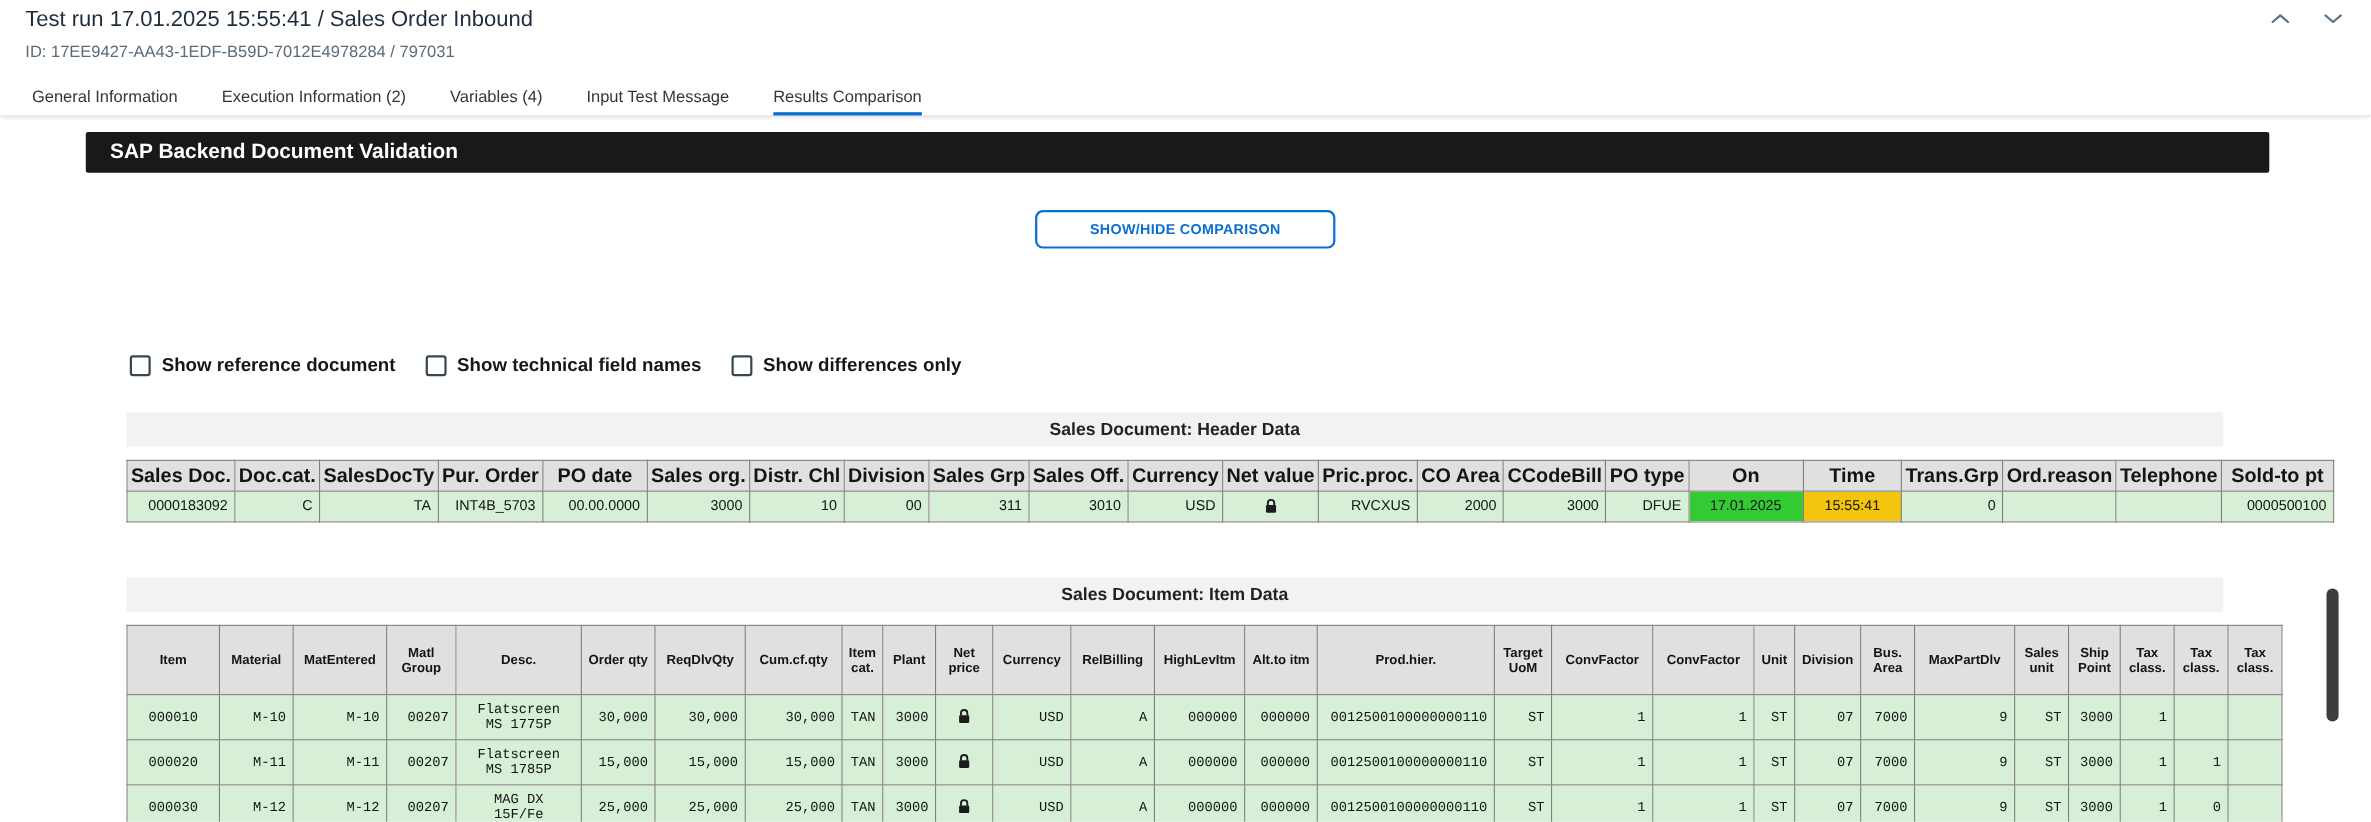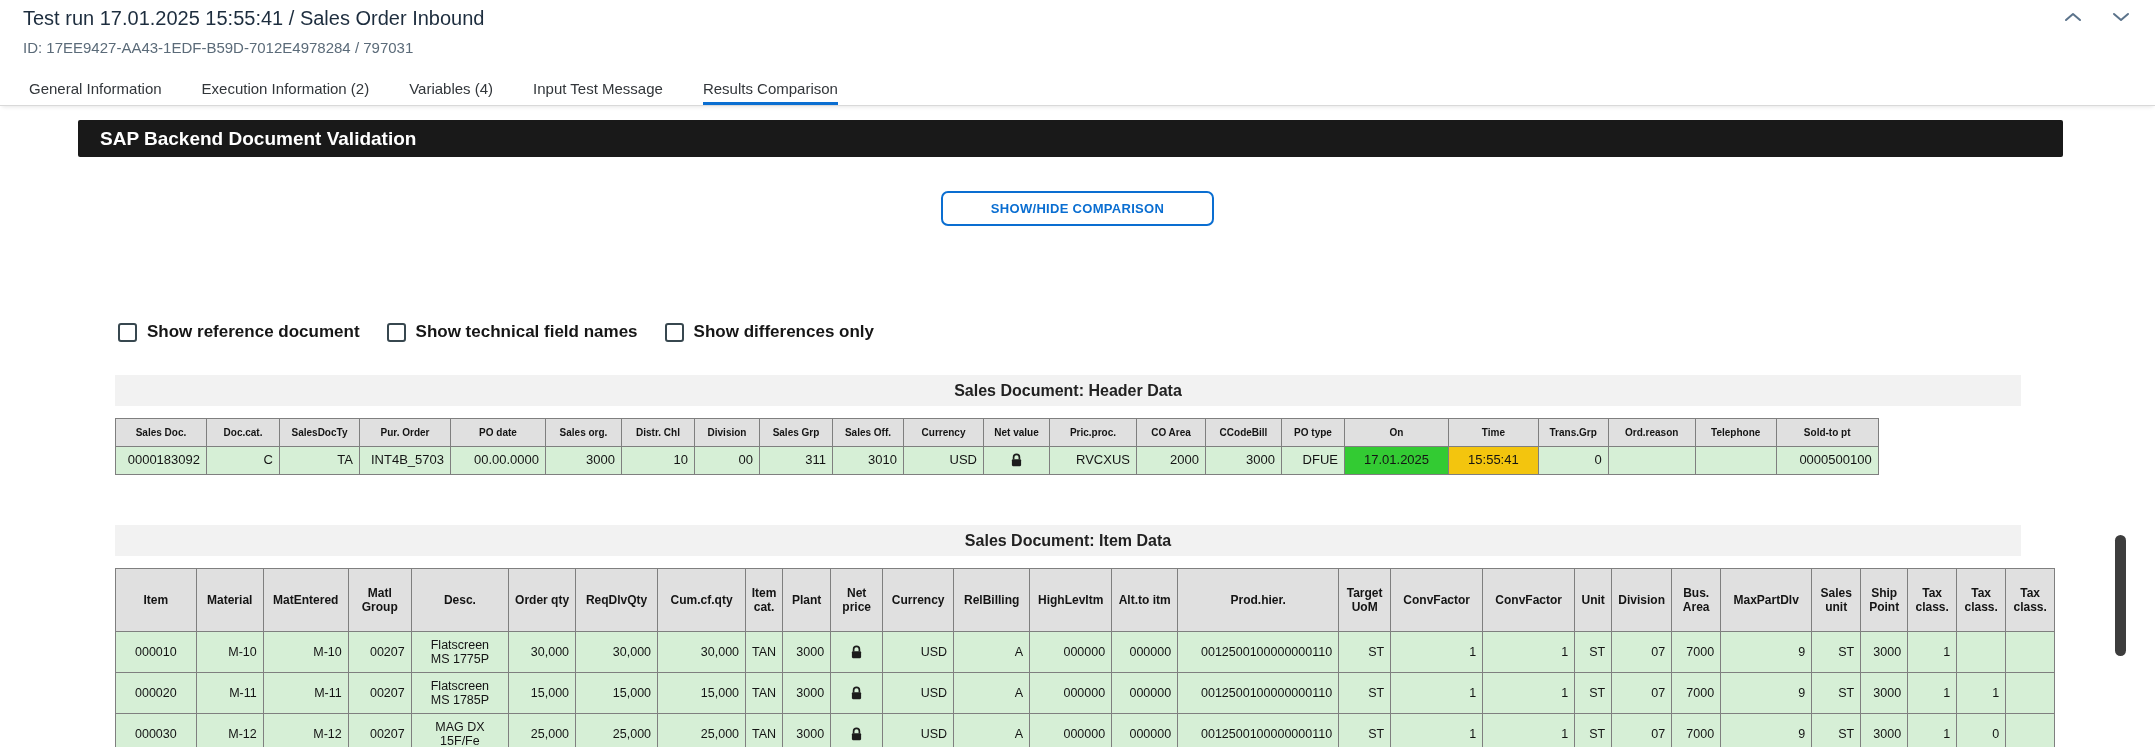--- a/index.html
+++ b/index.html
@@ -58,35 +58,35 @@
     margin: 33px 0 0 115px; width: 1906px; height: 31px;
     background: #f2f2f2; color: #222222;
     display: flex; align-items: center; justify-content: center;
     font-size: 16px; font-weight: 700; text-align: right;
   }
   .band2 { margin-top: 50px; }
   
   .cmp-table { border-collapse: collapse; table-layout: fixed; margin: 12px 0 0 115px; }
   .cmp-table th {
     background: #e0e0e0; border: 1px solid #7f7f7f;
-    font-size: 10px; font-weight: 700; color: #141414;
+    font-size: 18px; font-weight: 700; color: #141414;
     text-align: center; padding: 2px 3px; line-height: 1.2;
     overflow: hidden;
   }
   .cmp-table td {
     background: #d6efd6; border: 1px solid #7f7f7f;
     font-size: 13px; color: #141414;
     text-align: right; padding: 2px 6px;
     overflow: hidden; line-height: 1.15;
   }
   .cmp-table td.c { text-align: center; padding: 2px 19px; }
   #headerTable th { white-space: nowrap; }
   #headerTable tr { height: 28px; }
   #itemTable thead tr { height: 63px; }
-  #itemTable tbody tr { height: 41px; }
+  #itemTable tbody tr { height: 41px; font-family: Liberation Mono, monospace; }
   #itemTable th { font-size: 12px; }
   #itemTable td { font-size: 12.5px; }
   
   .hscroll {
     position: relative; margin: 13px 0 0 115px;
     width: 1906px; height: 9px;
     background: #ececec; border-radius: 5px;
   }
   .hthumb {
     position: absolute; left: 6px; top: 0;

